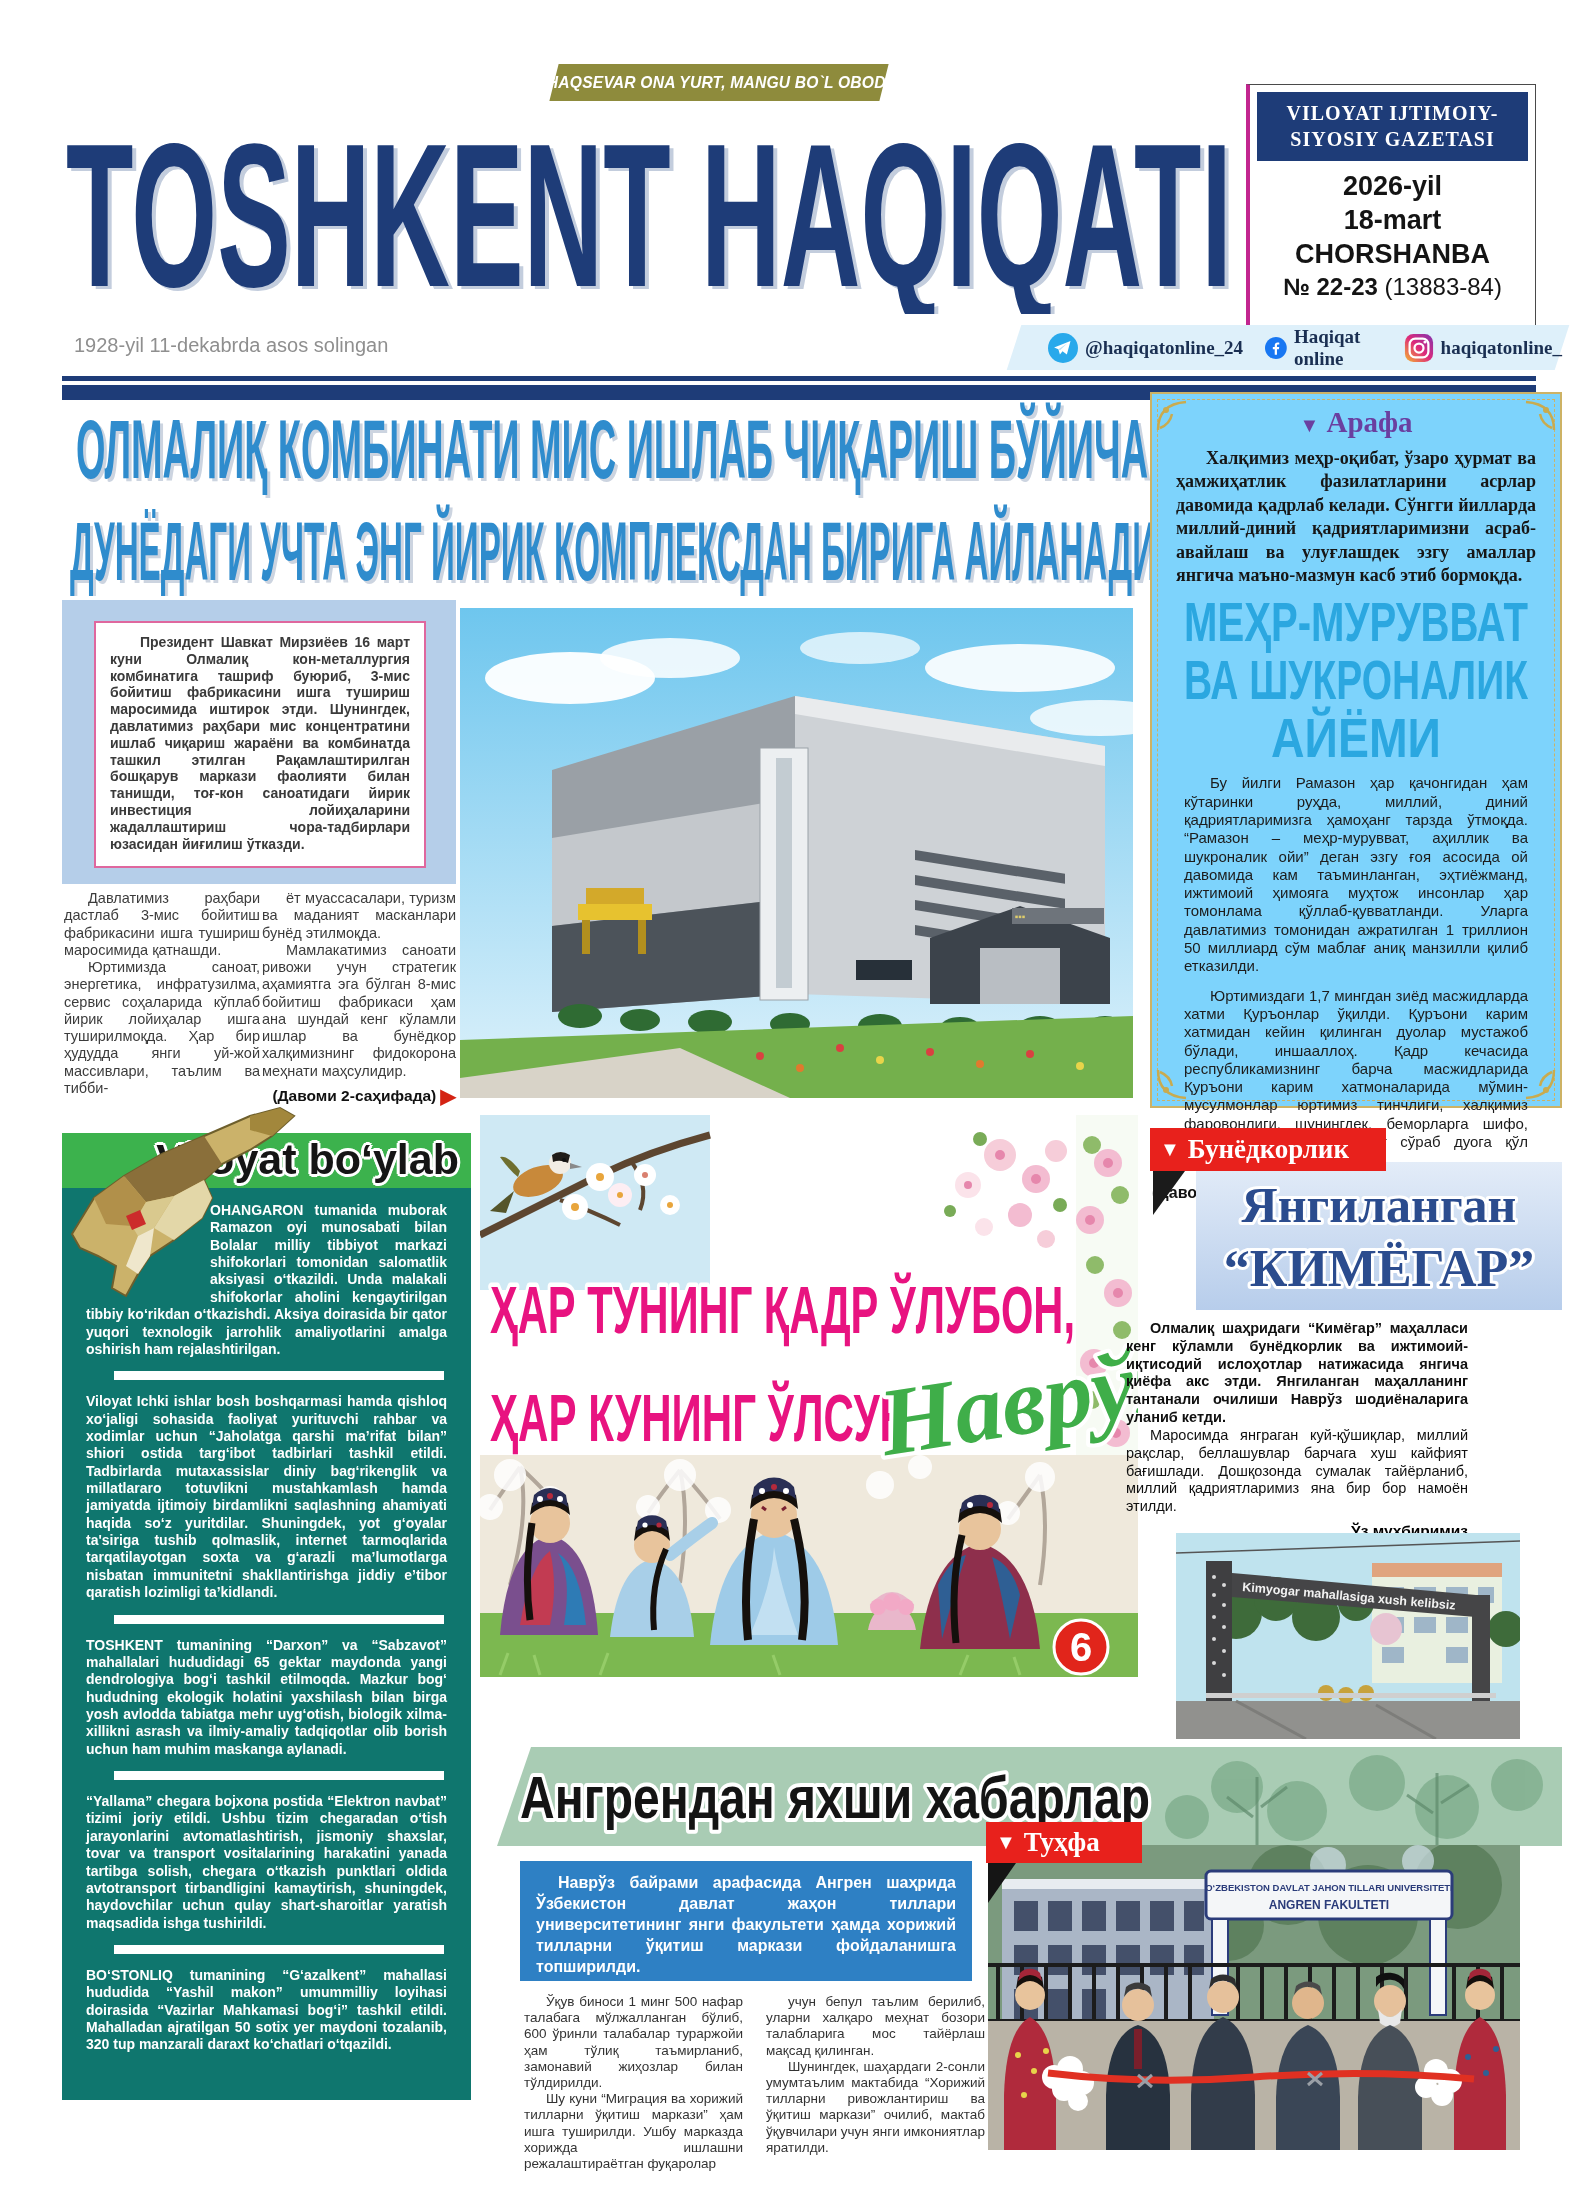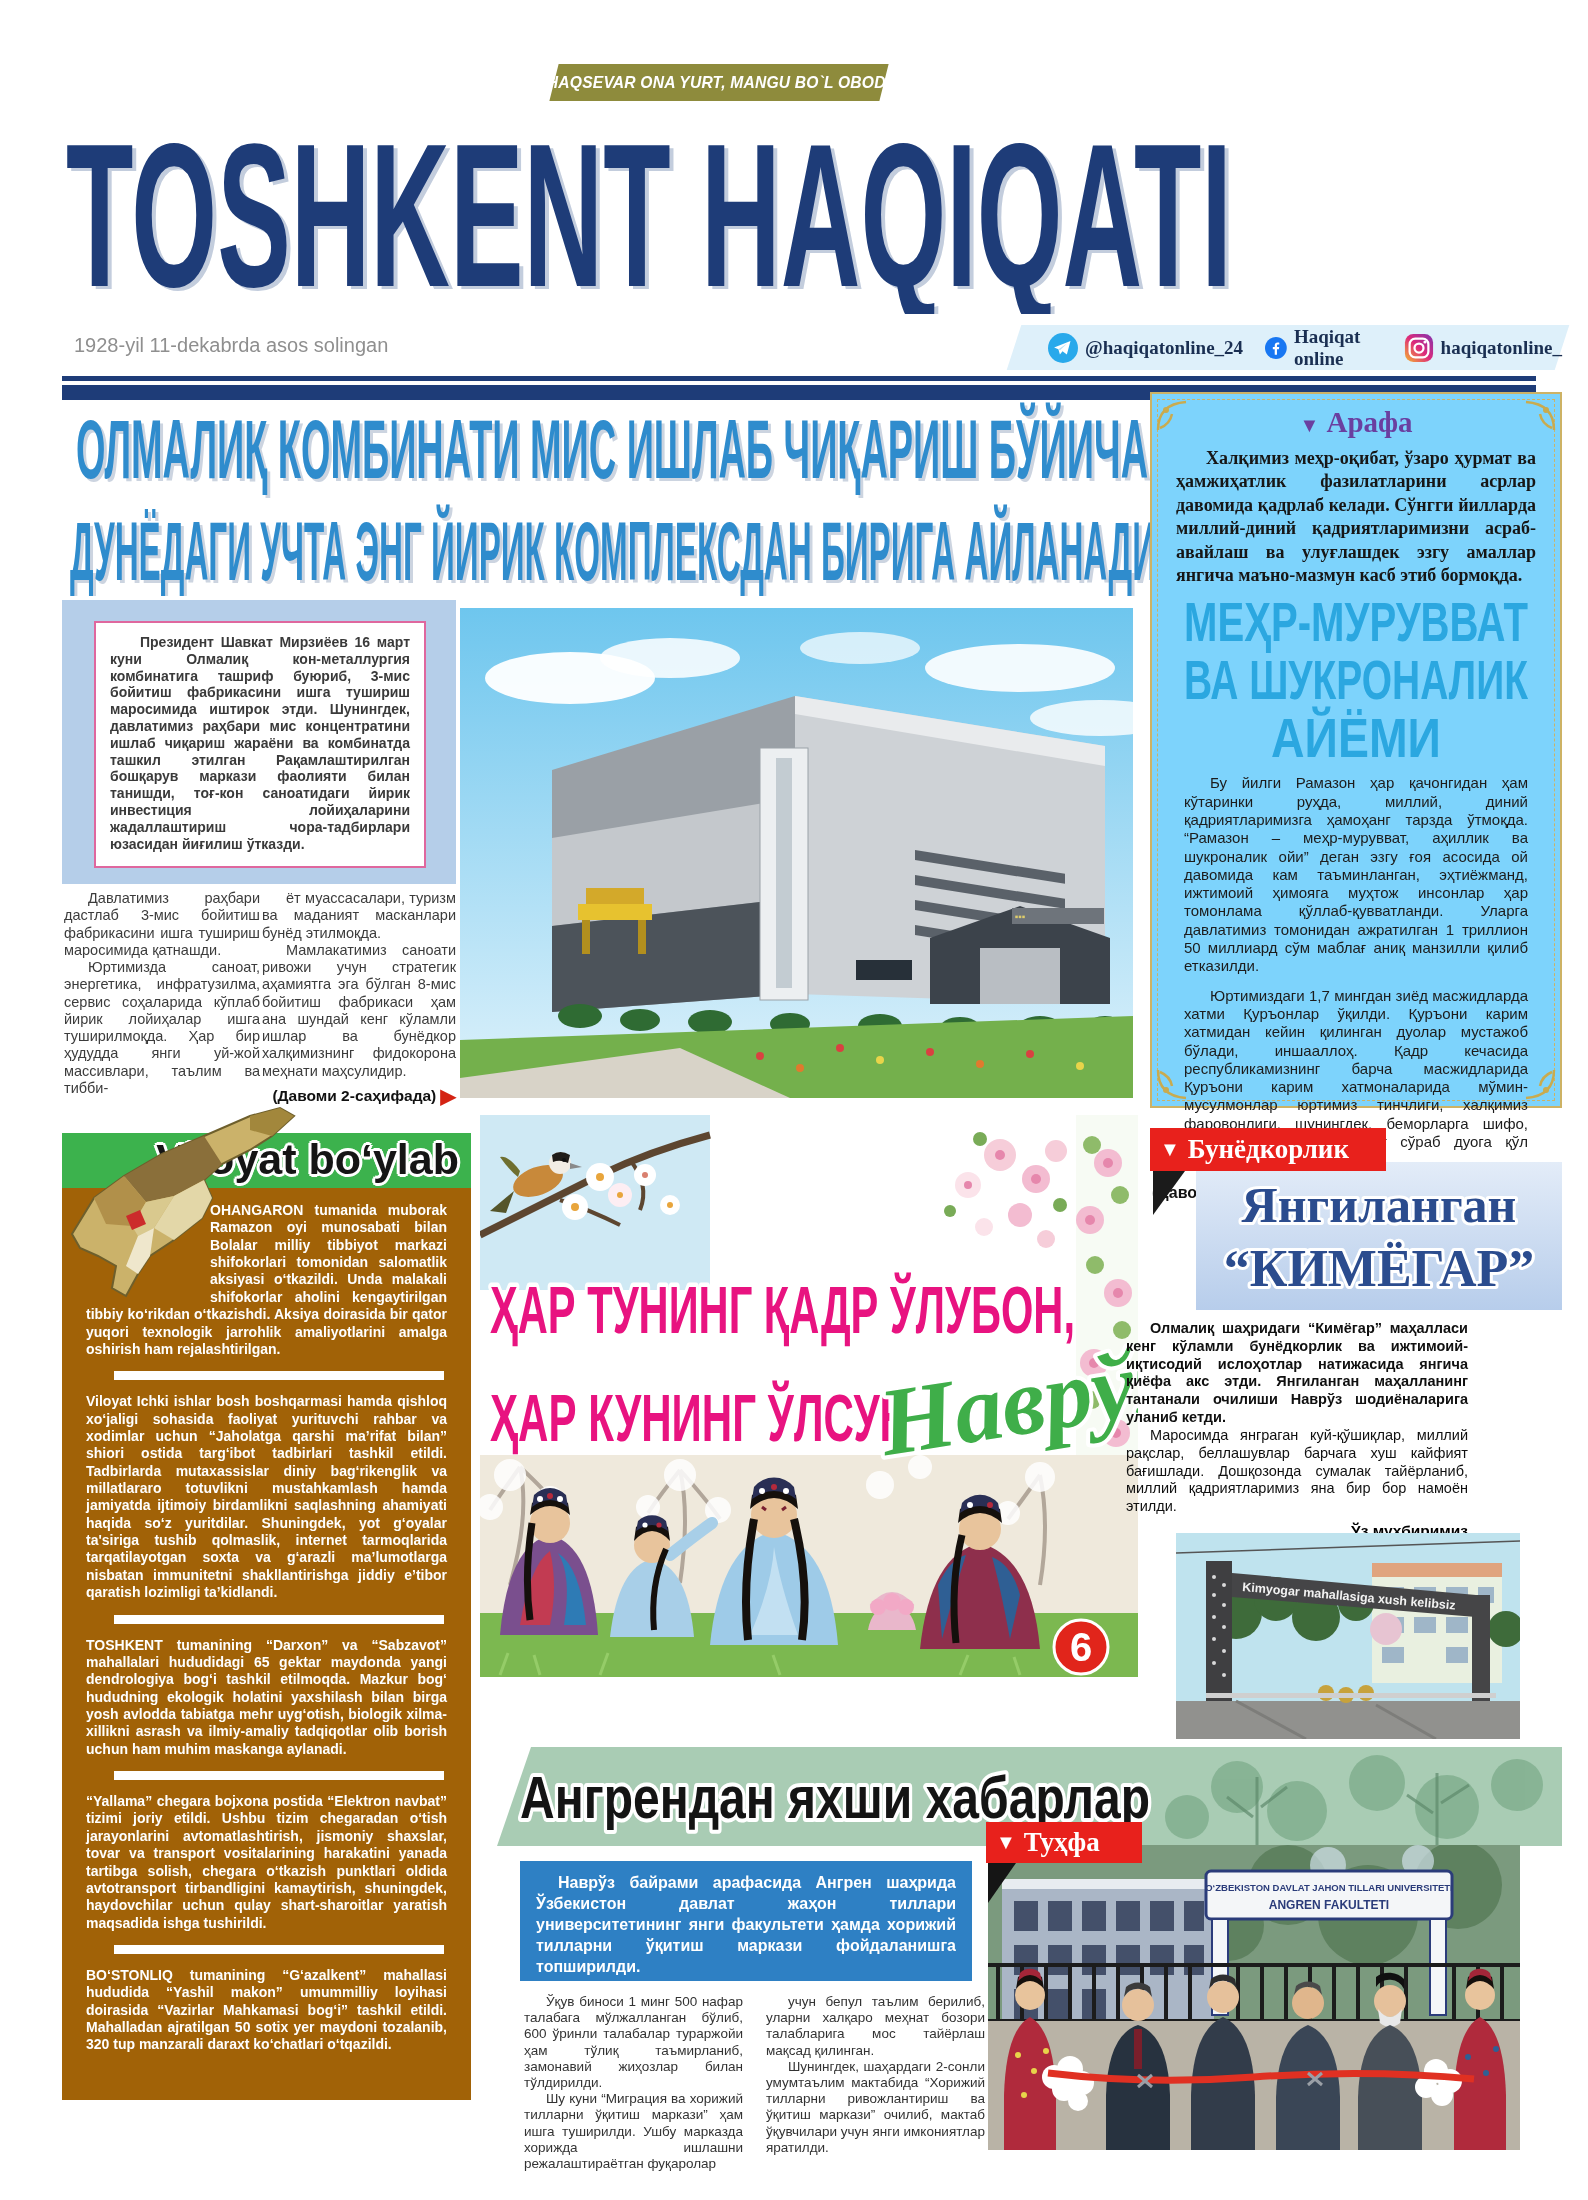--- a/index.html
+++ b/index.html
@@ -72,21 +72,21 @@
   #arafa-body { margin:6px 21px 0 21px; }
   #arafa-body p { margin:11px; font-size:15px; line-height:1.22; text-align:justify;
     color:#1c1c1c; text-indent:26px; }
   #arafa-cont { text-align:left; font-weight:bold; font-size:16px; color:#111;
     margin:4px 24px 0 0; white-space:nowrap; }
 
   
   #vb-band { left:62px; top:1133px; width:409px; height:55px; background:#3cb24d; z-index:1; }
   #vb-title { position:absolute; right:12px; top:2px; font-size:43px; font-weight:bold; color:#151515;
     text-shadow:-3px 0 #fff,3px 0 #fff,0 -3px #fff,0 3px #fff,-2px -2px #fff,2px -2px #fff,-2px 2px #fff,2px 2px #fff; }
-  #vb-panel { left:62px; top:1188px; width:409px; height:912px; background:#a16207; z-index:1;
+  #vb-panel { left:62px; top:1188px; width:409px; height:912px; background:#0f766e; z-index:1;
     padding-top:14px; }
   #vb-float { float:left; width:148px; height:104px; }
   #vb-panel p { margin:0; padding:0 24px; font-weight:bold; font-size:14px; line-height:1.24;
     text-align:justify; color:#ffffff; }
   .vb-div { width:330px; height:9px; background:#fff; margin:13px 28px 13px 52px; }
   #region-map { left:54px; top:1106px; z-index:2; }
 
   
   #navruz-panel { left:480px; top:1115px; width:658px; height:562px; }
 
@@ -131,20 +131,27 @@
 
   <div class="abs" id="slogan-banner">
     <span>HAQSEVAR ONA YURT, MANGU BO`L OBOD!</span>
   </div>
 
   <svg class="abs" id="masthead-svg" width="1182" height="212">
     <text x="8" y="184" font-family="'Liberation Sans',sans-serif" font-weight="bold" font-size="205" fill="#c3cddd" textLength="1166" lengthAdjust="spacingAndGlyphs" transform="translate(4,3)">TOSHKENT HAQIQATI</text>
     <text x="8" y="184" font-family="'Liberation Sans',sans-serif" font-weight="bold" font-size="205" fill="#1e3c78" textLength="1166" lengthAdjust="spacingAndGlyphs">TOSHKENT HAQIQATI</text>
   </svg>
 
+  <div class="abs" id="info-box">
+    <div id="info-type">VILOYAT IJTIMOIY-SIYOSIY GAZETASI</div>
+    <div class="info-line first">2026-yil</div>
+    <div class="info-line">18-mart</div>
+    <div class="info-line">CHORSHANBA</div>
+    <div id="issue-line"><span class="b">№ 22-23</span> <span>(13883-84)</span></div>
+  </div>
 
   <div class="abs" id="founded">1928-yil 11-dekabrda asos solingan</div>
 
   <div class="abs" id="social-bar"></div>
   <div class="abs" style="left:1014px;top:325px;width:548px;height:45px;">
     <div style="display:flex;align-items:center;height:100%;gap:22px;padding-left:34px;">
       <div class="soc-item">
         <svg width="30" height="30" viewBox="0 0 32 32">
           <circle cx="16" cy="16" r="16" fill="#29a9eb"></circle>
           <path d="M24 8.5 L6.5 15.4 l4.6 1.9 1.6 5.6 2.8-3.4 4.6 3.3 z" fill="#fff"></path>

